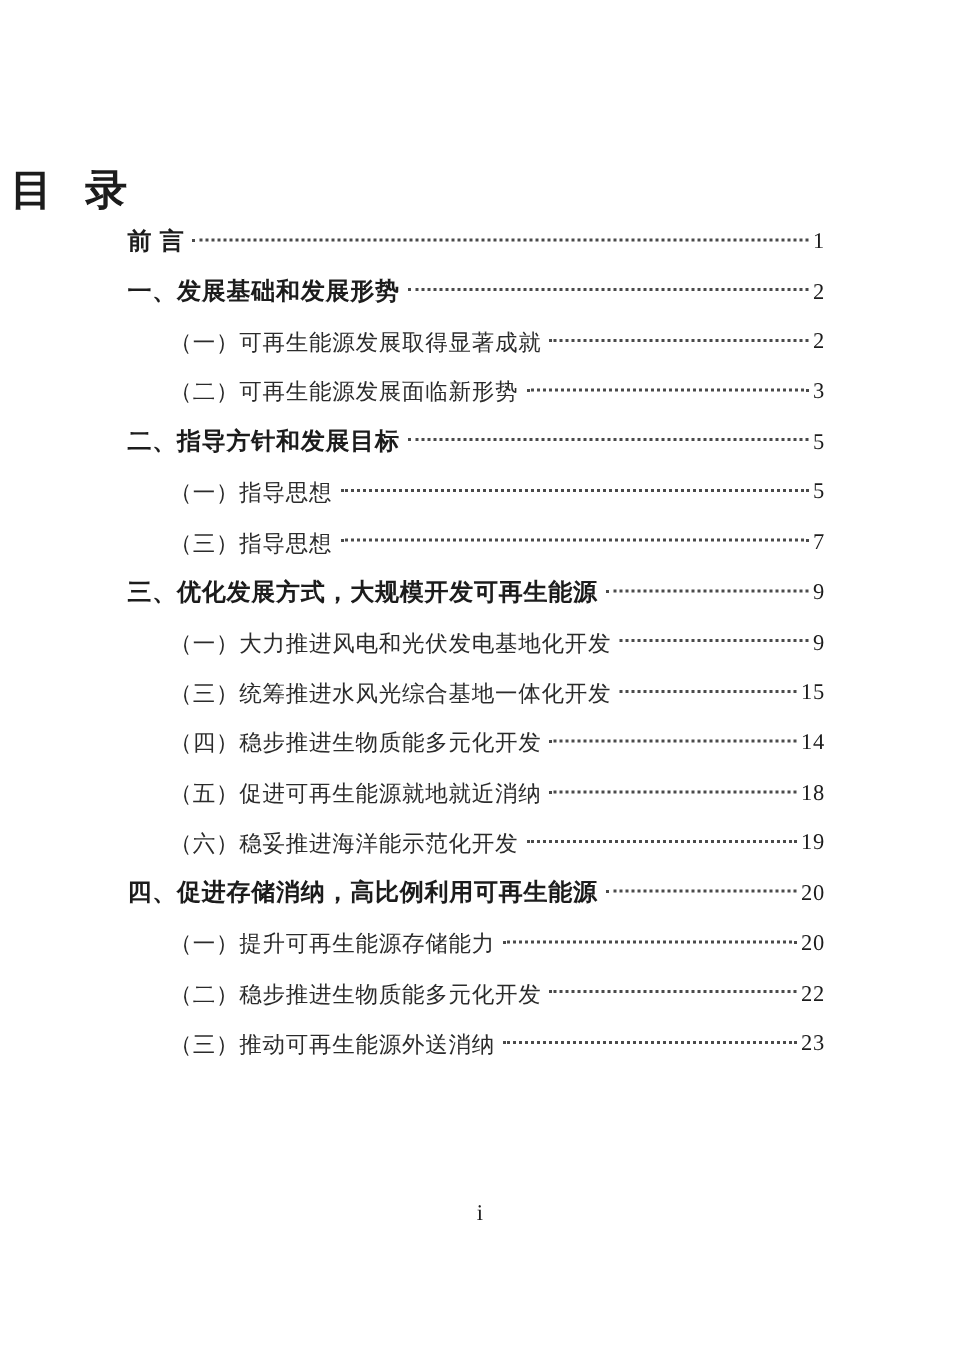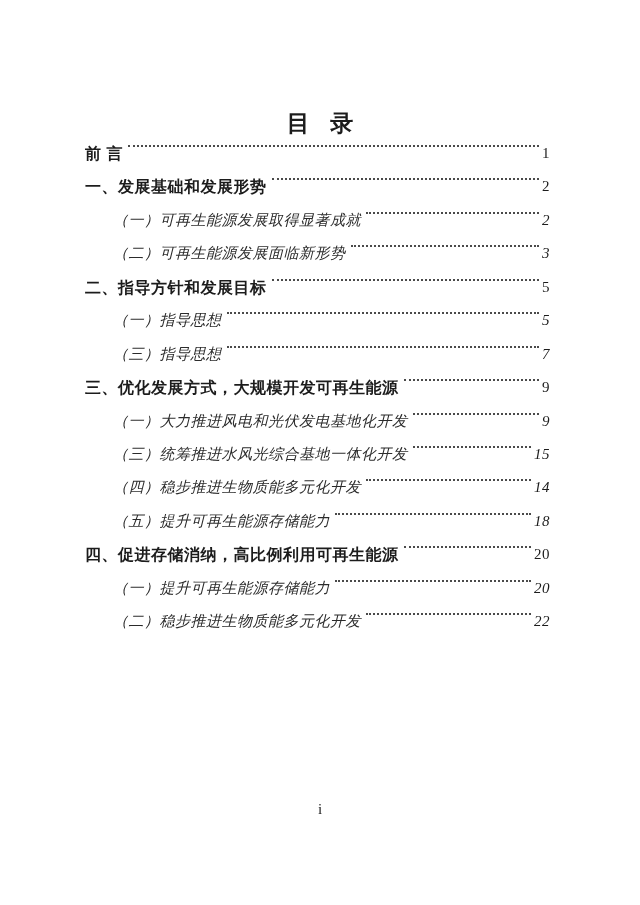--- a/index.html
+++ b/index.html
@@ -17,54 +17,52 @@
     background: var(--paper, #fff);
     overflow: hidden;
     font-family: "Liberation Serif", serif;
     color: var(--text, #1c1c1c);
   }
   .doc-title {
     position: absolute;
     top: 108px;
     left: 0;
     width: 100%;
-    text-align: center;
     font-family: "Liberation Sans", "DejaVu Sans", sans-serif;
     font-weight: bold;
-    font-size: 23px;
+    font-size: 28px;
     letter-spacing: 7px;
     text-indent: 7px; 
     color: var(--text, #111);
   }
   .toc {
     position: absolute;
     left: 85px;
     top: 145px;
     width: 465px;
   }
   .toc-row {
     display: flex;
-    align-items: flex-start;
+    align-items: center;
     height: 33.45px;
     cursor: pointer;
   }
   .toc-row.h1 {
     font-family: "Liberation Sans", "DejaVu Sans", sans-serif;
     font-weight: bold;
     font-size: 16px;
     color: var(--text, #1c1c1c);
     letter-spacing: 0.5px;
   }
   .toc-row.h2 {
     font-family: "DejaVu Serif", "Liberation Serif", serif;
     font-size: 15px;
     color: var(--subtext, #2b2b2b);
     padding-left: 28px;
     letter-spacing: 0.5px;
-    font-style: italic;
   }
   .toc-label {
     white-space: nowrap;
     line-height: 1.15;
   }
   .leader {
     flex: 1;
     border-bottom: 2px dotted var(--leader-dots, #4a4a4a);
     margin: 0 3px 4px 5px;
     min-width: 12px;
@@ -156,40 +154,50 @@
     <span class="toc-page">15</span>
   </div>
 
   <div class="toc-row h2">
     <span class="toc-label">（四）稳步推进生物质能多元化开发</span>
     <span class="leader"></span>
     <span class="toc-page">14</span>
   </div>
 
   <div class="toc-row h2">
-    <span class="toc-label">（五）提升可再生能源存储能力</span>
+    <span class="toc-label">（五）促进可再生能源就地就近消纳</span>
     <span class="leader"></span>
     <span class="toc-page">18</span>
   </div>
 
+  <div class="toc-row h2">
+    <span class="toc-label">（六）稳妥推进海洋能示范化开发</span>
+    <span class="leader"></span>
+    <span class="toc-page">19</span>
+  </div>
 
   <div class="toc-row h1">
     <span class="toc-label">四、促进存储消纳，高比例利用可再生能源</span>
     <span class="leader"></span>
     <span class="toc-page">20</span>
   </div>
 
   <div class="toc-row h2">
     <span class="toc-label">（一）提升可再生能源存储能力</span>
     <span class="leader"></span>
     <span class="toc-page">20</span>
   </div>
 
   <div class="toc-row h2">
     <span class="toc-label">（二）稳步推进生物质能多元化开发</span>
     <span class="leader"></span>
     <span class="toc-page">22</span>
   </div>
 
+  <div class="toc-row h2">
+    <span class="toc-label">（三）推动可再生能源外送消纳</span>
+    <span class="leader"></span>
+    <span class="toc-page">23</span>
+  </div>
 </div>
 
   <div class="footer-pagenum">i</div>
 </div>
 
 </body></html>

